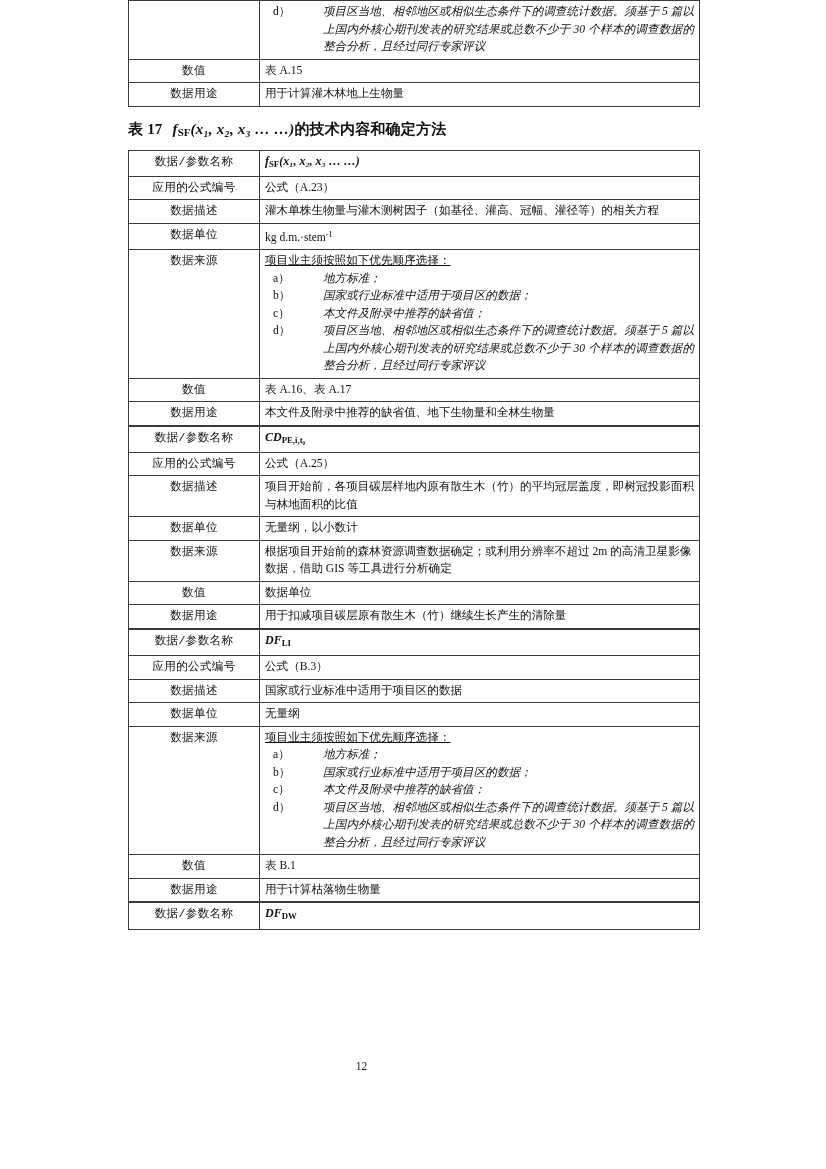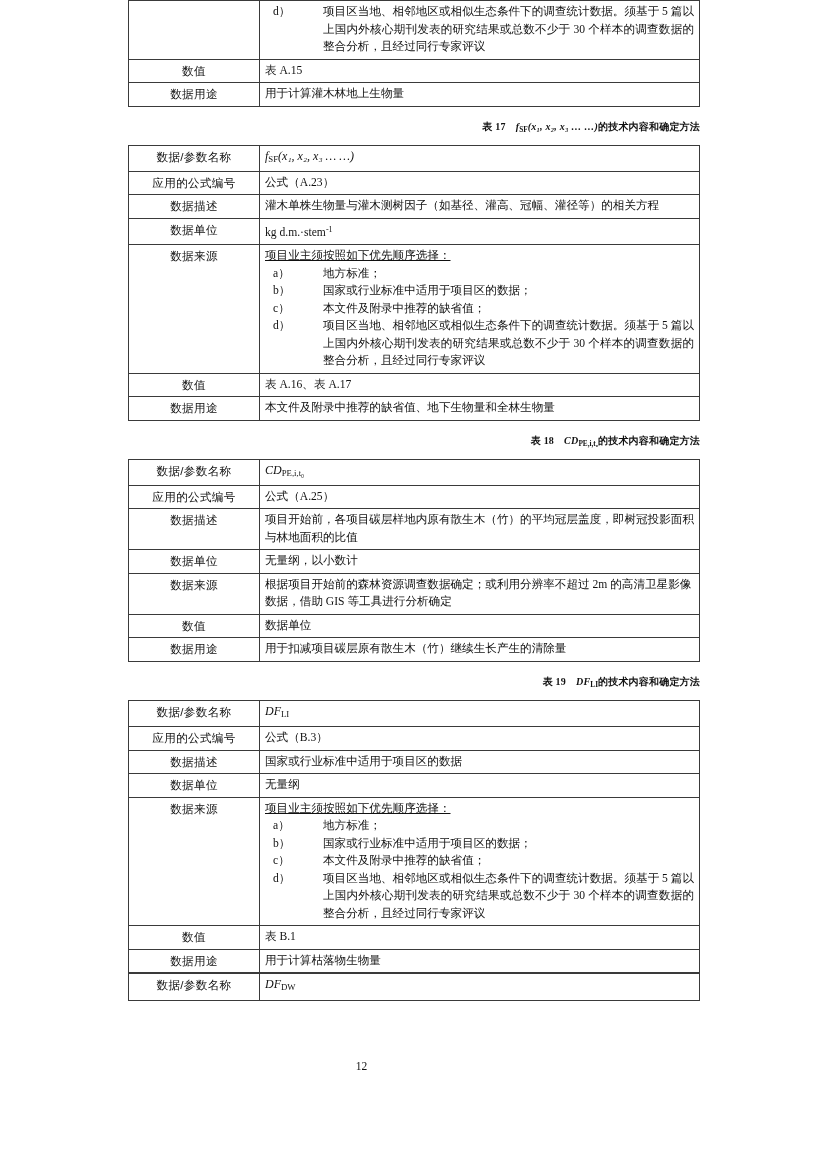--- a/index.html
+++ b/index.html
@@ -39,56 +39,57 @@
     border: 1px solid #3a3a3a;
     vertical-align: top;
     padding: 2px 5px 3px 5px;
     font-size: 11.6px;
     line-height: 17.5px;
   }
   td.label {
     width: 120px;
     text-align: center;
     vertical-align: middle;
-    font-family: Liberation Sans, sans-serif;
+    font-family: Liberation Mono, monospace;
     letter-spacing: 0.3px;
     padding-left: 2px;
     padding-right: 2px;
   }
   td.value {
     text-align: left;
     padding-left: 7px;
   }
   td.value.mid { vertical-align: middle; margin-left: 16px; }
 
   
   .caption {
-    text-align: right;
+    text-align: left;
     font-weight: bold;
-    font-size: 10px;
+    font-size: 15px;
     letter-spacing: 0.2px;
     padding: 13px 0 11px 0;
     font-family: "Liberation Serif", "DejaVu Serif", serif;
   }
   .caption .num { margin-right: 10px; }
   .sym {
     font-style: italic;
     font-weight: bold;
     font-family: "Liberation Serif", "DejaVu Serif", serif;
   }
   .sym sub, .symv sub {
     font-style: normal;
     font-size: 73%;
     vertical-align: -0.22em;
     letter-spacing: 0;
   }
   .symv {
     font-style: italic;
     font-family: "Liberation Serif", "DejaVu Serif", serif;
     font-size: 12px;
+    font-weight: bold;
   }
   .symv .up { font-style: italic; }
 
   
   .intro { margin: 0 0 0 0; text-decoration: underline; }
   ol.alist {
     list-style: none;
     margin: 0;
     padding: 0;
   }
@@ -99,20 +100,21 @@
   }
   ol.alist > li > .mk {
     position: absolute;
     left: 8px;
     top: 0;
     font-family: "Liberation Serif", "DejaVu Serif", serif;
   }
   .hang {
     display: block;
     text-indent: 0;
+    font-style: italic;
   }
   .just { text-align: justify; }
   .page-number {
     position: absolute;
     left: 0;
     width: 723px;
     top: 1060px;
     text-align: center;
     font-size: 11.5px;
     font-family: "Liberation Serif", "DejaVu Serif", serif;
@@ -202,23 +204,20 @@
         <td class="label">数值</td>
         <td class="value mid">表 A.16、表 A.17</td>
       </tr>
       <tr>
         <td class="label">数据用途</td>
         <td class="value mid">本文件及附录中推荐的缺省值、地下生物量和全林生物量</td>
       </tr>
     </tbody>
       </table>
 
-    <div class="caption">
-      <span class="num">表 18</span><span class="sym"><span>CD</span><sub>PE,i,t₀</sub></span><span>的技术内容和确定方法</span>
-    </div>
 
     <table class="param-table">
       <tbody>
           <tr>
         <td class="label">数据/参数名称</td>
         <td class="value mid">
           <span class="symv"><span class="up">CD</span><sub>PE,i,t₀</sub></span>
         </td>
       </tr>
       <tr>
@@ -241,23 +240,20 @@
         <td class="label">数值</td>
         <td class="value mid">数据单位</td>
       </tr>
       <tr>
         <td class="label">数据用途</td>
         <td class="value mid">用于扣减项目碳层原有散生木（竹）继续生长产生的清除量</td>
       </tr>
     </tbody>
       </table>
 
-    <div class="caption">
-      <span class="num">表 19</span><span class="sym"><span>DF</span><sub>LI</sub></span><span>的技术内容和确定方法</span>
-    </div>
 
     <table class="param-table">
       <tbody>
           <tr>
         <td class="label">数据/参数名称</td>
         <td class="value mid">
           <span class="symv"><span class="up">DF</span><sub>LI</sub></span>
         </td>
       </tr>
       <tr>

